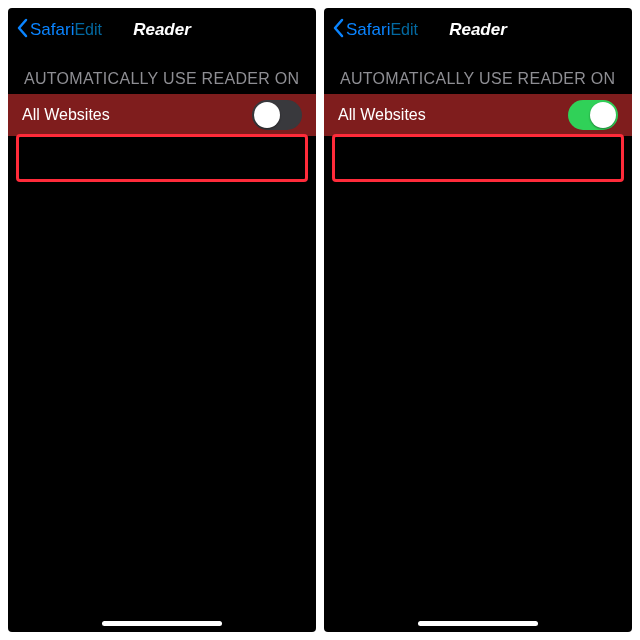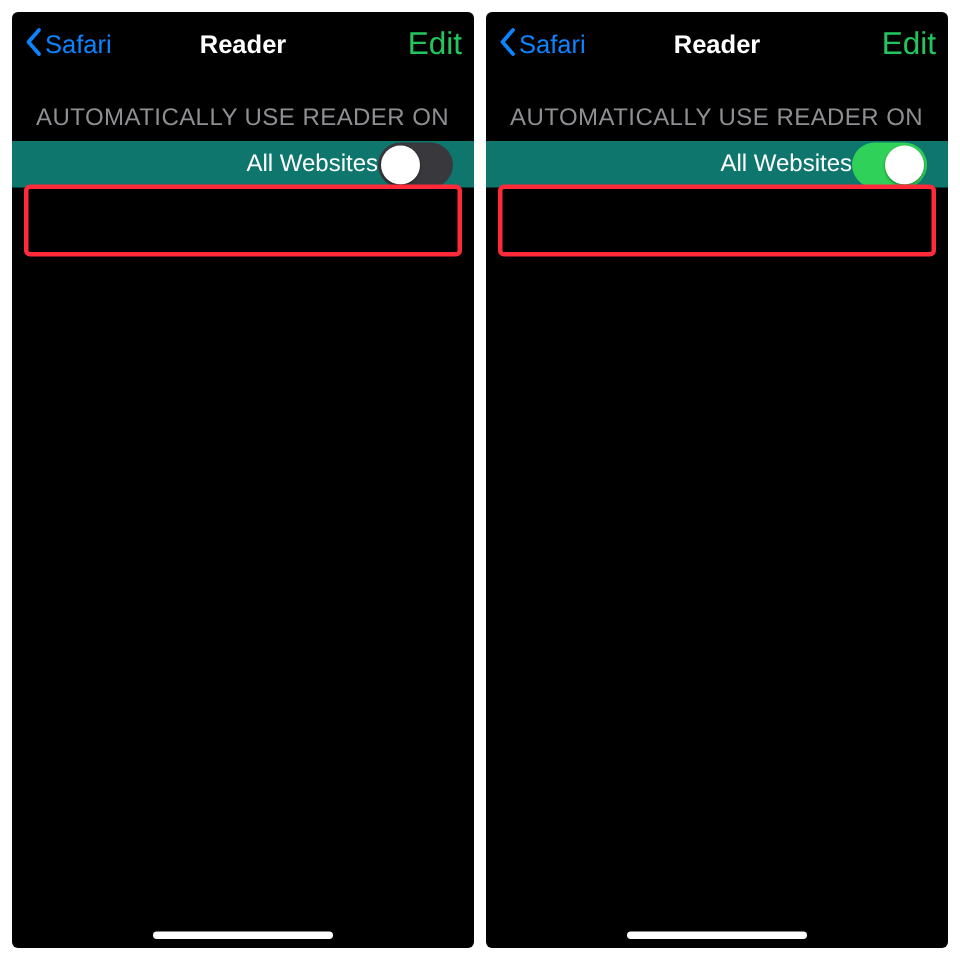--- a/index.html
+++ b/index.html
@@ -18,57 +18,58 @@
       border-radius: 4px;
       position: relative;
       overflow: hidden;
       display: flex;
       flex-direction: column;
     }
     .navbar {
       height: 44px;
       display: flex;
       align-items: center;
-      justify-content: space-between;
+      justify-content: flex-start;
       padding: 0 8px;
       position: relative;
     }
     .back-btn {
       display: flex;
       align-items: center;
       color: #0a84ff;
       font-size: 17px;
       gap: 2px;
     }
     .back-btn svg { width: 12px; height: 20px; }
     .nav-title {
       position: absolute;
       left: 50%;
       transform: translateX(-50%);
       color: #fff;
       font-size: 17px;
       font-weight: 600;
+      font-style: italic;
     }
     .edit-btn {
-      color: #22c55e;
-      font-size: 21px;
+      color: #0369a1;
+      font-size: 16px;
     }
     .content { flex: 1; padding-top: 18px; }
     .section-header {
       color: #8e8e93;
       font-size: 16px;
       letter-spacing: 0.3px;
       padding: 0 16px 6px 16px;
     }
     .row {
-      background: #0f766e;
-      height: 31px;
+      background: #7f1d1d;
+      height: 42px;
       display: flex;
       align-items: center;
-      justify-content: flex-end;
+      justify-content: space-between;
       padding: 0 14px;
       position: relative;
     }
     .row-label { color: #fff; font-size: 16px; }
     .highlight {
       position: absolute;
       left: 8px; right: 8px;
       height: 48px;
       border: 3px solid #ff2b3a;
       border-radius: 4px;

